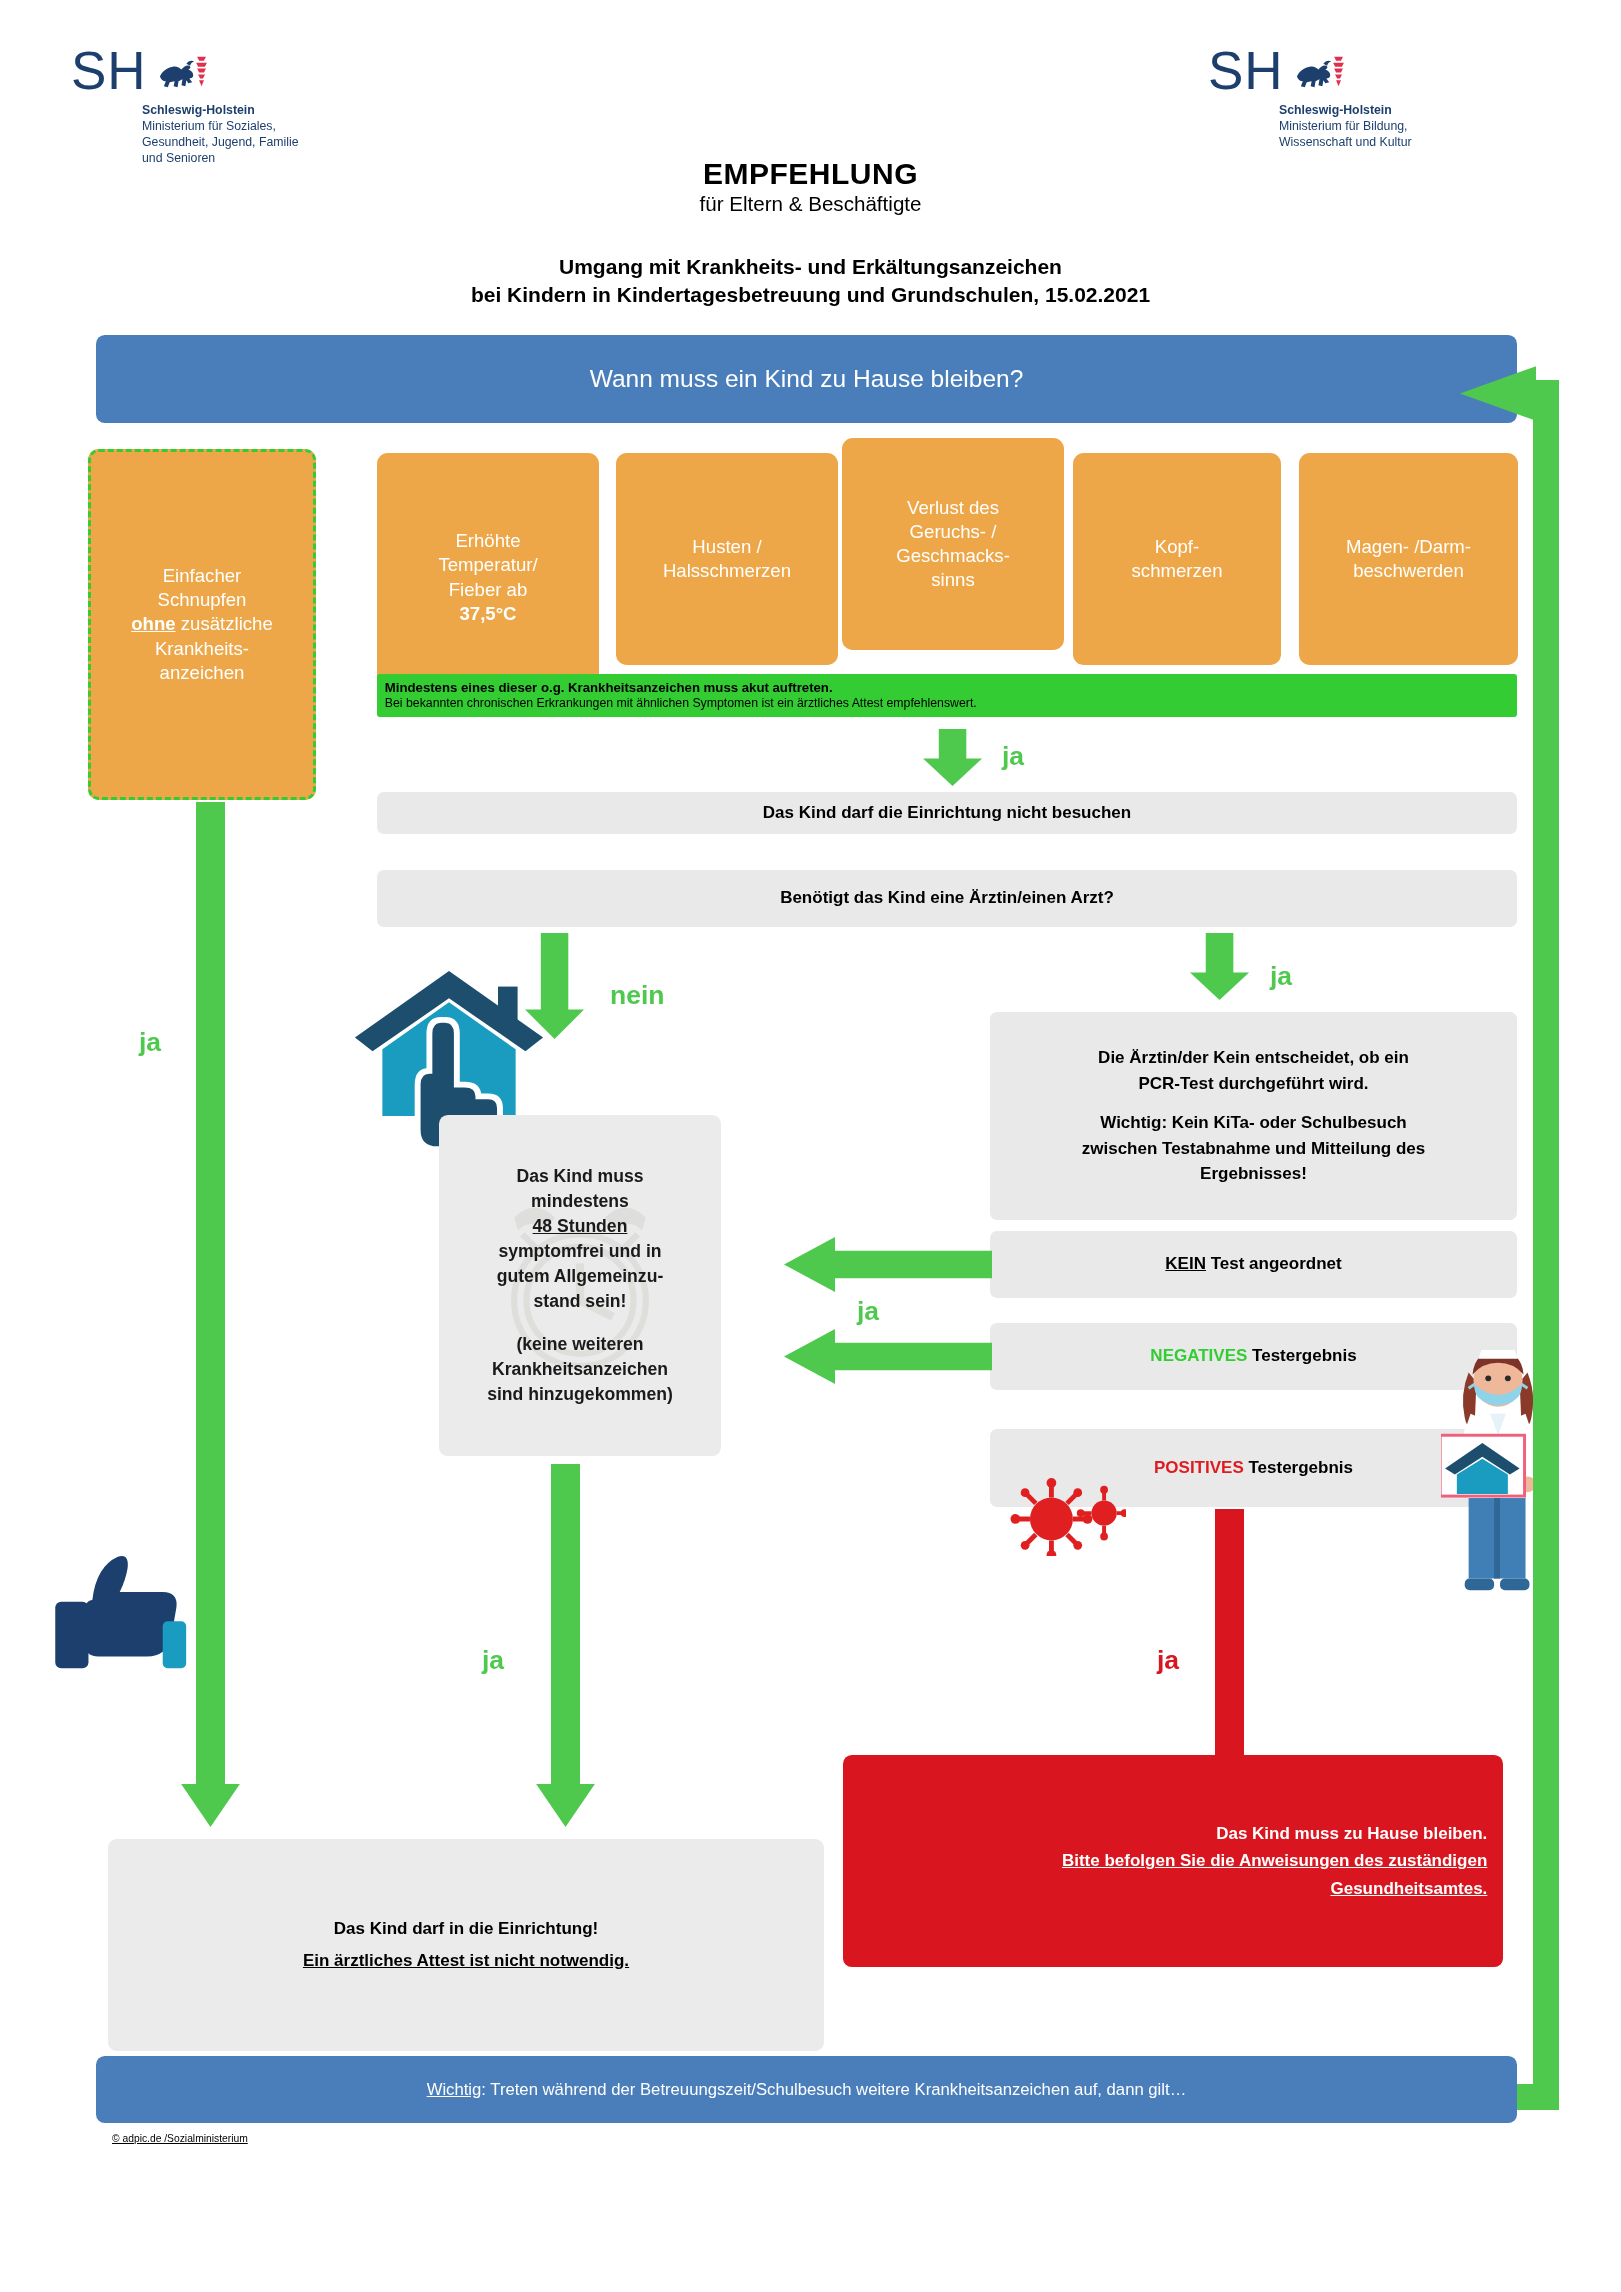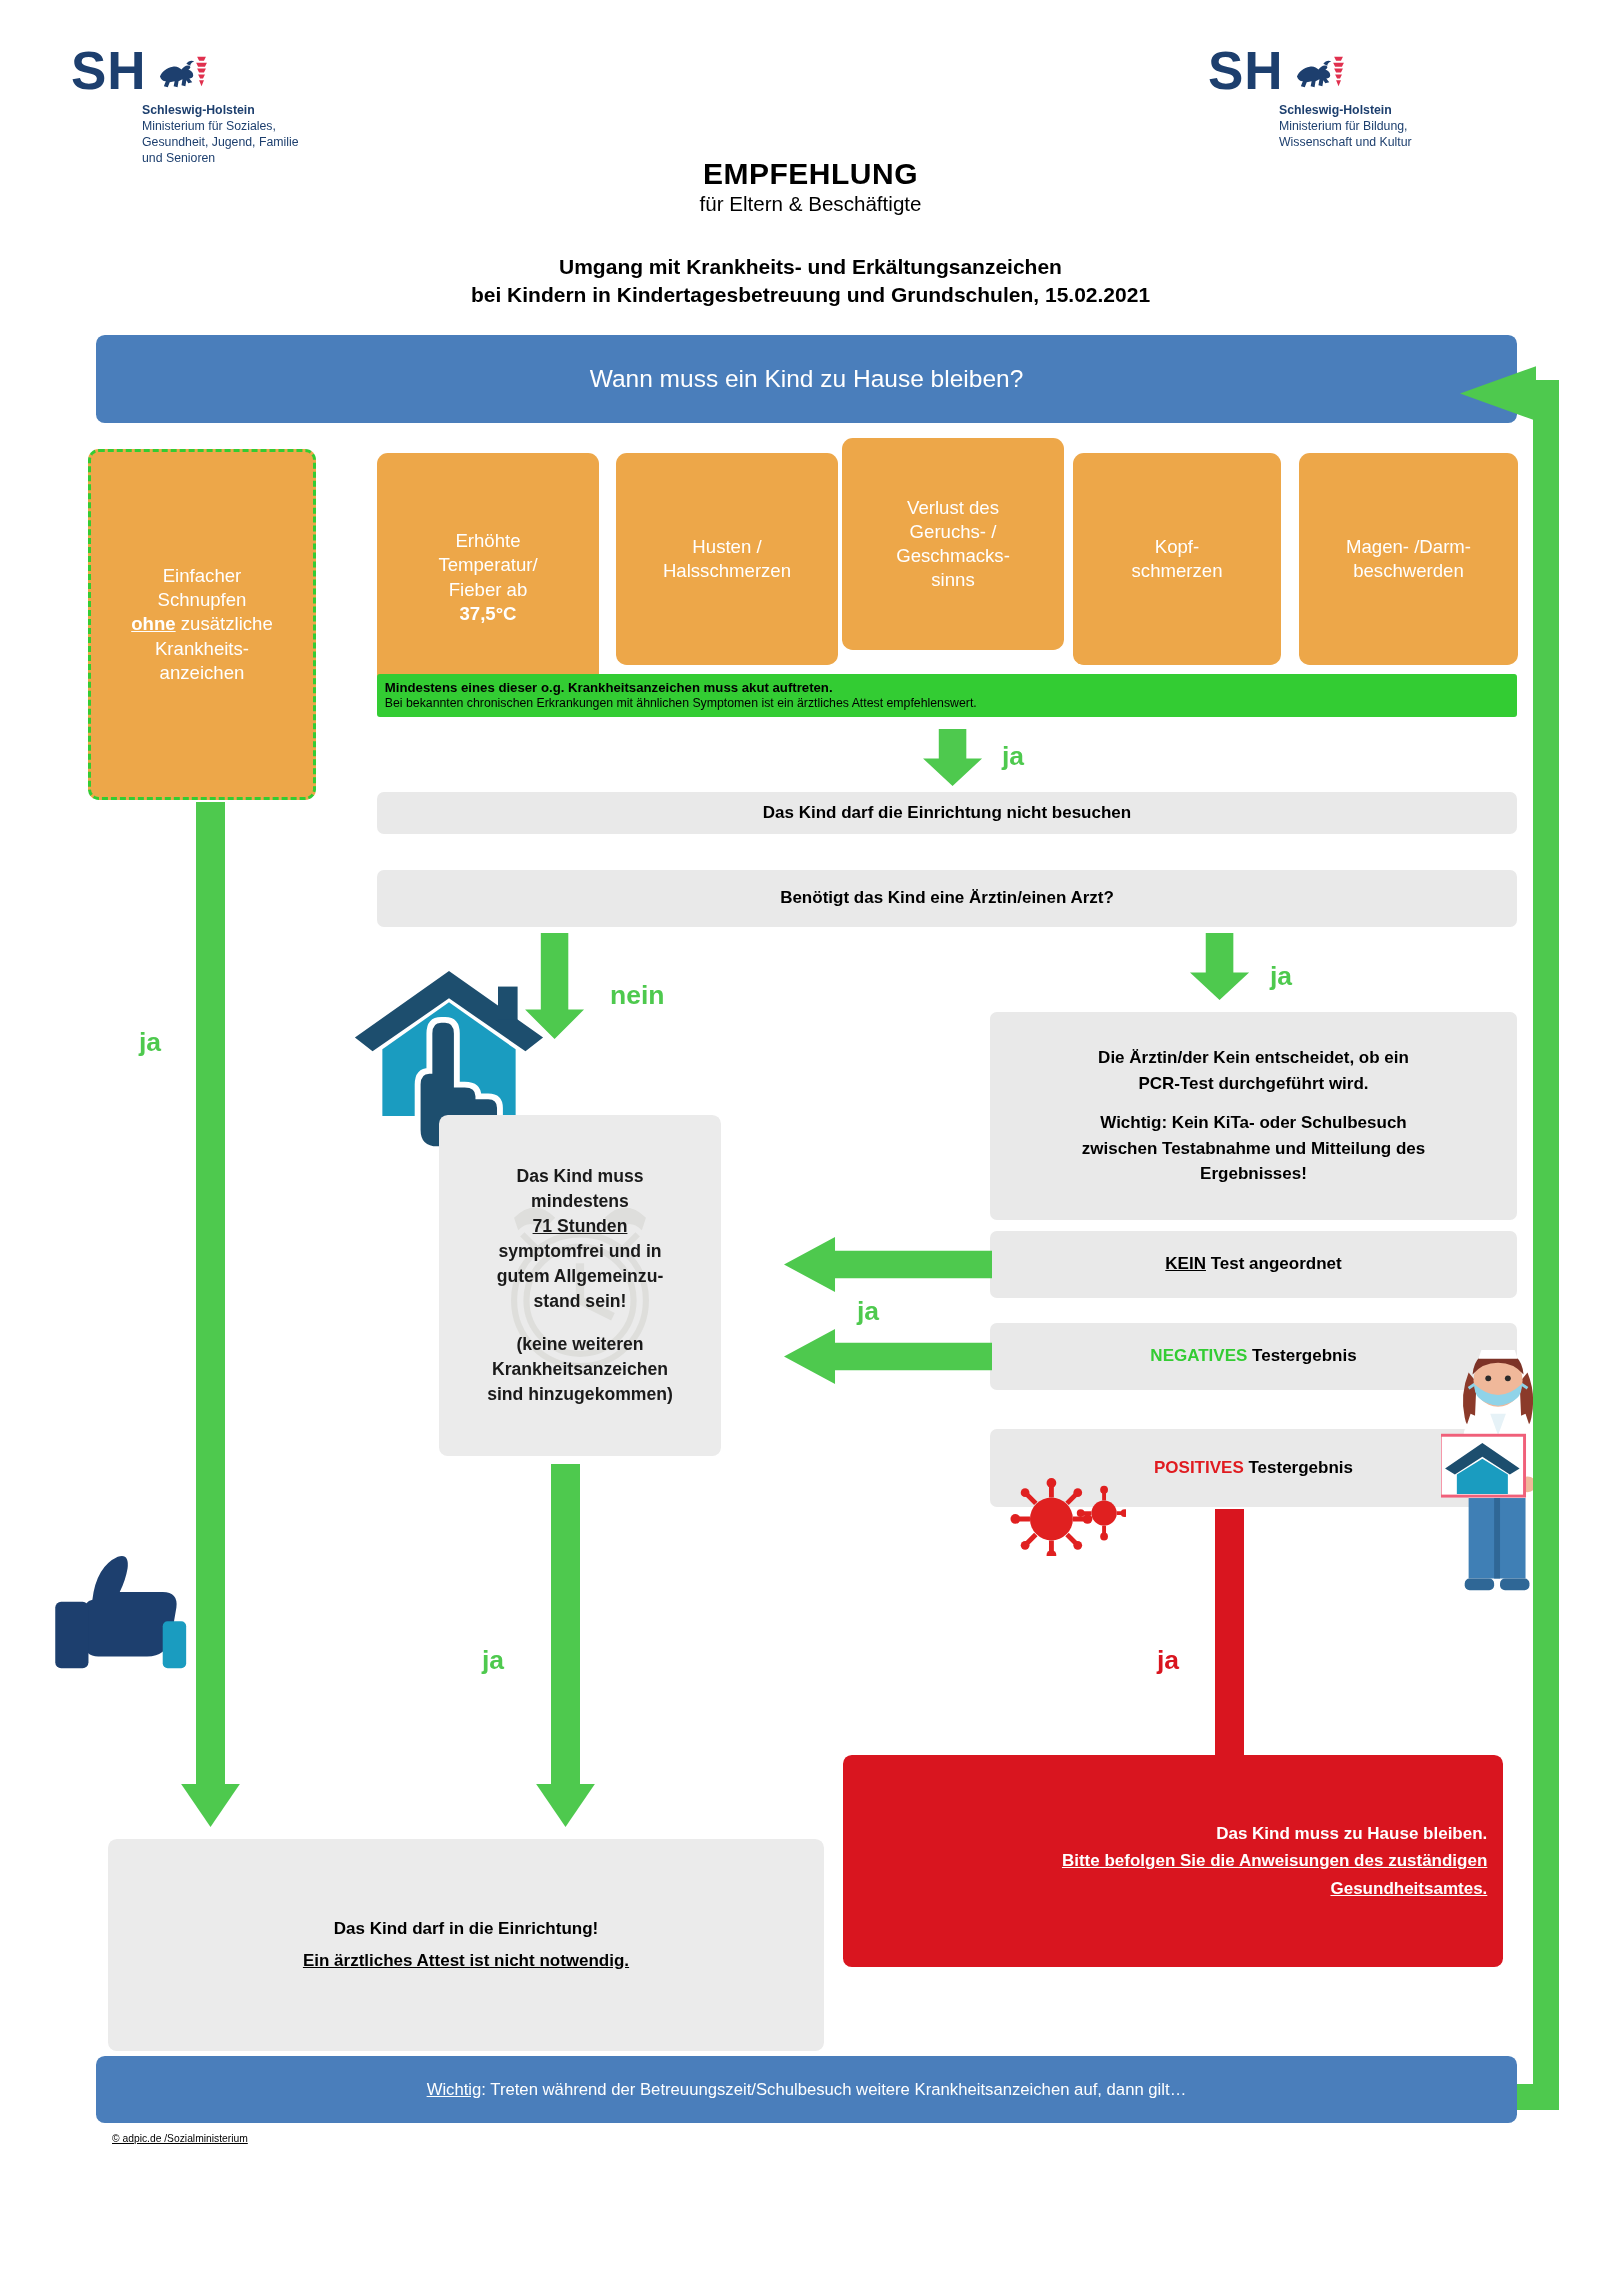--- a/index.html
+++ b/index.html
@@ -8,21 +8,21 @@
     background: #ffffff;
     font-family: "Liberation Sans", sans-serif;
     overflow: hidden;
   }
   .page { position: relative; width: 1621px; height: 2293px; }
 
   
   .logo { position: absolute; }
   .logo-row { display: flex; align-items: flex-start; gap: 7.8px; }
   .logo-sh {
-    font-size: 53px; font-weight: 700; color: #1d3f6e;
+    font-size: 53px; font-weight: 400; color: #1d3f6e;
     letter-spacing: 1px; line-height: 0.9;
     font-family: "Liberation Sans", sans-serif;
   }
   .crest { display: flex; align-items: flex-start; gap: 5.9px; margin-top: 3.9px; }
   .ministry-text {
     font-size: 12.3px; color: #1d3f6e; line-height: 1.32;
     font-family: "Liberation Sans", sans-serif;
   }
   .ministry-text .m0 { font-weight: bold; }
 
@@ -274,21 +274,21 @@
         <path d="M22 22 l8 8 M78 22 l-8 8"></path>
         <path d="M50 54 L50 36 M50 54 L66 62" stroke-width="4"></path>
       </g>
       <g fill="#8d8d7a">
         <path d="M18 14 q10 -10 20 0 l-6 6 q-6 -6 -12 0z"></path>
         <path d="M82 14 q-10 -10 -20 0 l6 6 q6 -6 12 0z"></path>
       </g>
     </svg>
     <div class="blk">Das Kind muss</div>
     <div class="blk">mindestens</div>
-    <div class="blk"><u>71 Stunden</u></div>
+    <div class="blk"><u>48 Stunden</u></div>
     <div class="blk">symptomfrei und in</div>
     <div class="blk">gutem Allgemeinzu-</div>
     <div class="blk">stand sein!</div>
     <div class="gap"></div>
     <div class="blk">(keine weiteren</div>
     <div class="blk">Krankheitsanzeichen</div>
     <div class="blk">sind hinzugekommen)</div>
   </div>
 
   <div class="grey" style="left:990px; top:1012px; width:527px; height:208px; line-height:1.5;">

